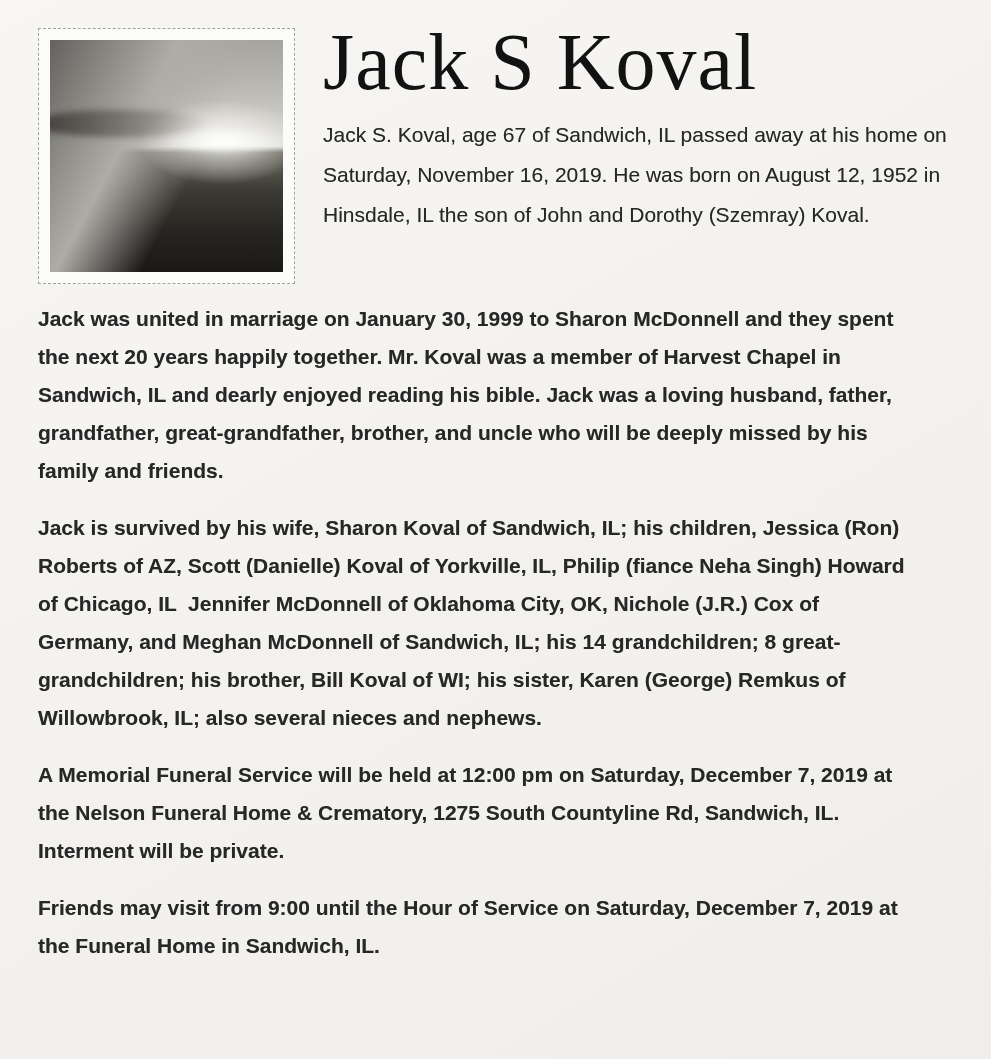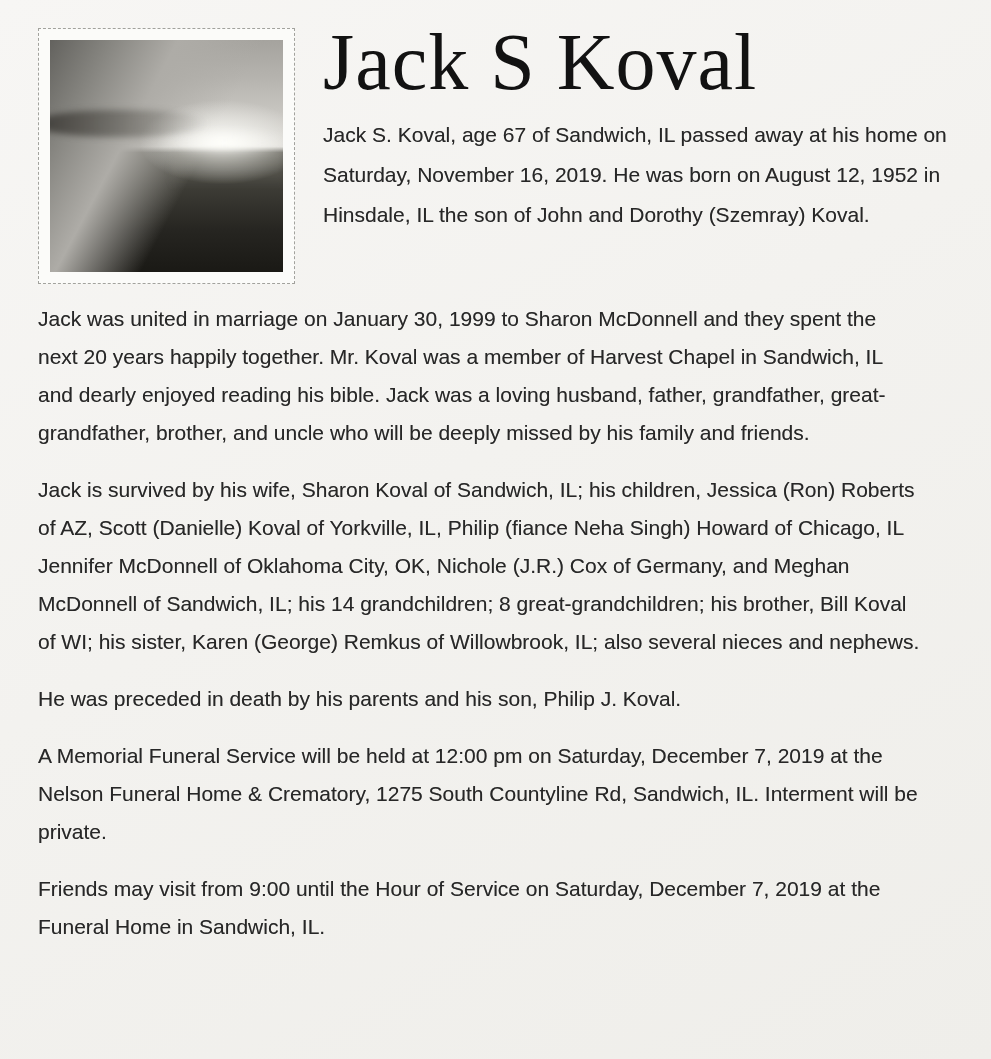--- a/index.html
+++ b/index.html
@@ -103,20 +103,21 @@
     text-shadow: 0 0 0.5px rgba(0,0,0,0.3);
     white-space: pre-wrap;
   }
   p.intro {
     margin: 11px 0 0 0;
     line-height: 40px;
   }
   .main {
     margin-top: 16px;
     width: 882px;
+    font-weight: bold;
   }
 </style>
 </head>
 <body>
 
 <div class="page">
 
   <div class="header">
 
     <div class="photo-frame">
@@ -130,18 +131,17 @@
     <div class="header-right">
       <h1 class="title">Jack S Koval</h1>
       <p class="body-text intro">Jack S. Koval, age 67 of Sandwich, IL passed away at his home on Saturday, November 16, 2019. He was born on August 12, 1952 in Hinsdale, IL the son of John and Dorothy (Szemray) Koval.</p>
     </div>
 
   </div>
 
   <div class="main">
     <p class="body-text">Jack was united in marriage on January 30, 1999 to Sharon McDonnell and they spent the next 20 years happily together. Mr. Koval was a member of Harvest Chapel in Sandwich, IL and dearly enjoyed reading his bible. Jack was a loving husband, father, grandfather, great-grandfather, brother, and uncle who will be deeply missed by his family and friends.</p>
     <p class="body-text">Jack is survived by his wife, Sharon Koval of Sandwich, IL; his children, Jessica (Ron) Roberts of AZ, Scott (Danielle) Koval of Yorkville, IL, Philip (fiance Neha Singh) Howard of Chicago, IL  Jennifer McDonnell of Oklahoma City, OK, Nichole (J.R.) Cox of Germany, and Meghan McDonnell of Sandwich, IL; his 14 grandchildren; 8 great-grandchildren; his brother, Bill Koval of WI; his sister, Karen (George) Remkus of Willowbrook, IL; also several nieces and nephews.</p>
-    <p class="body-text">He was preceded in death by his parents and his son, Philip J. Koval.</p>
     <p class="body-text">A Memorial Funeral Service will be held at 12:00 pm on Saturday, December 7, 2019 at the Nelson Funeral Home &amp; Crematory, 1275 South Countyline Rd, Sandwich, IL. Interment will be private.</p>
     <p class="body-text">Friends may visit from 9:00 until the Hour of Service on Saturday, December 7, 2019 at the Funeral Home in Sandwich, IL.</p>
   </div>
 
 </div>
 
 </body></html>

